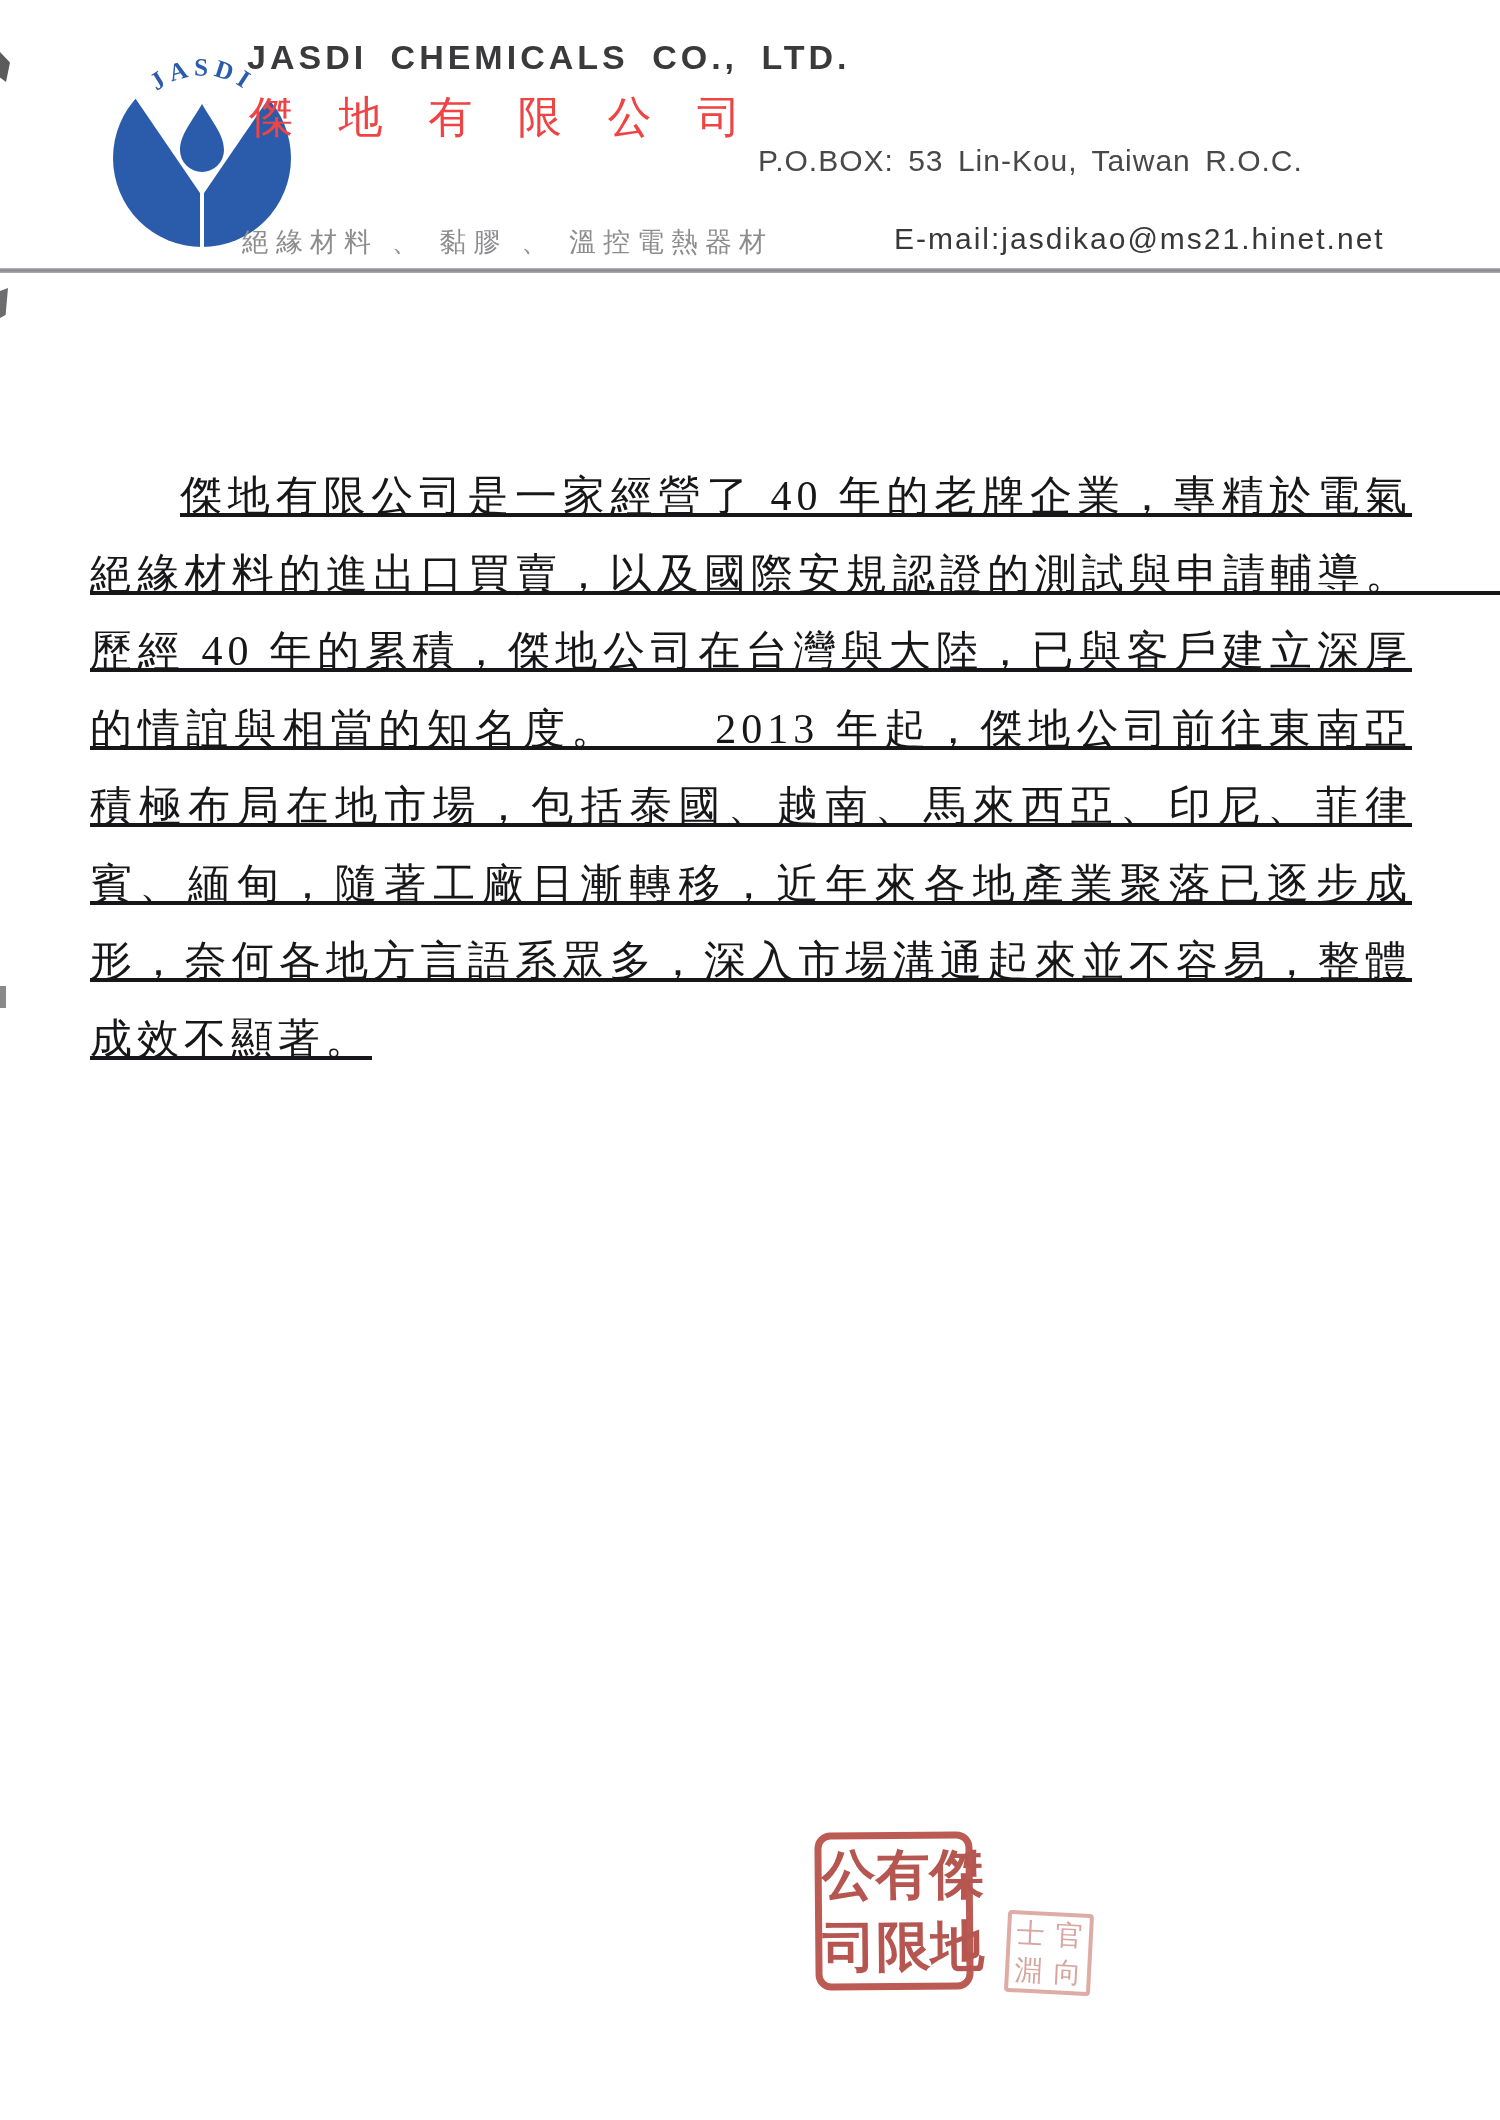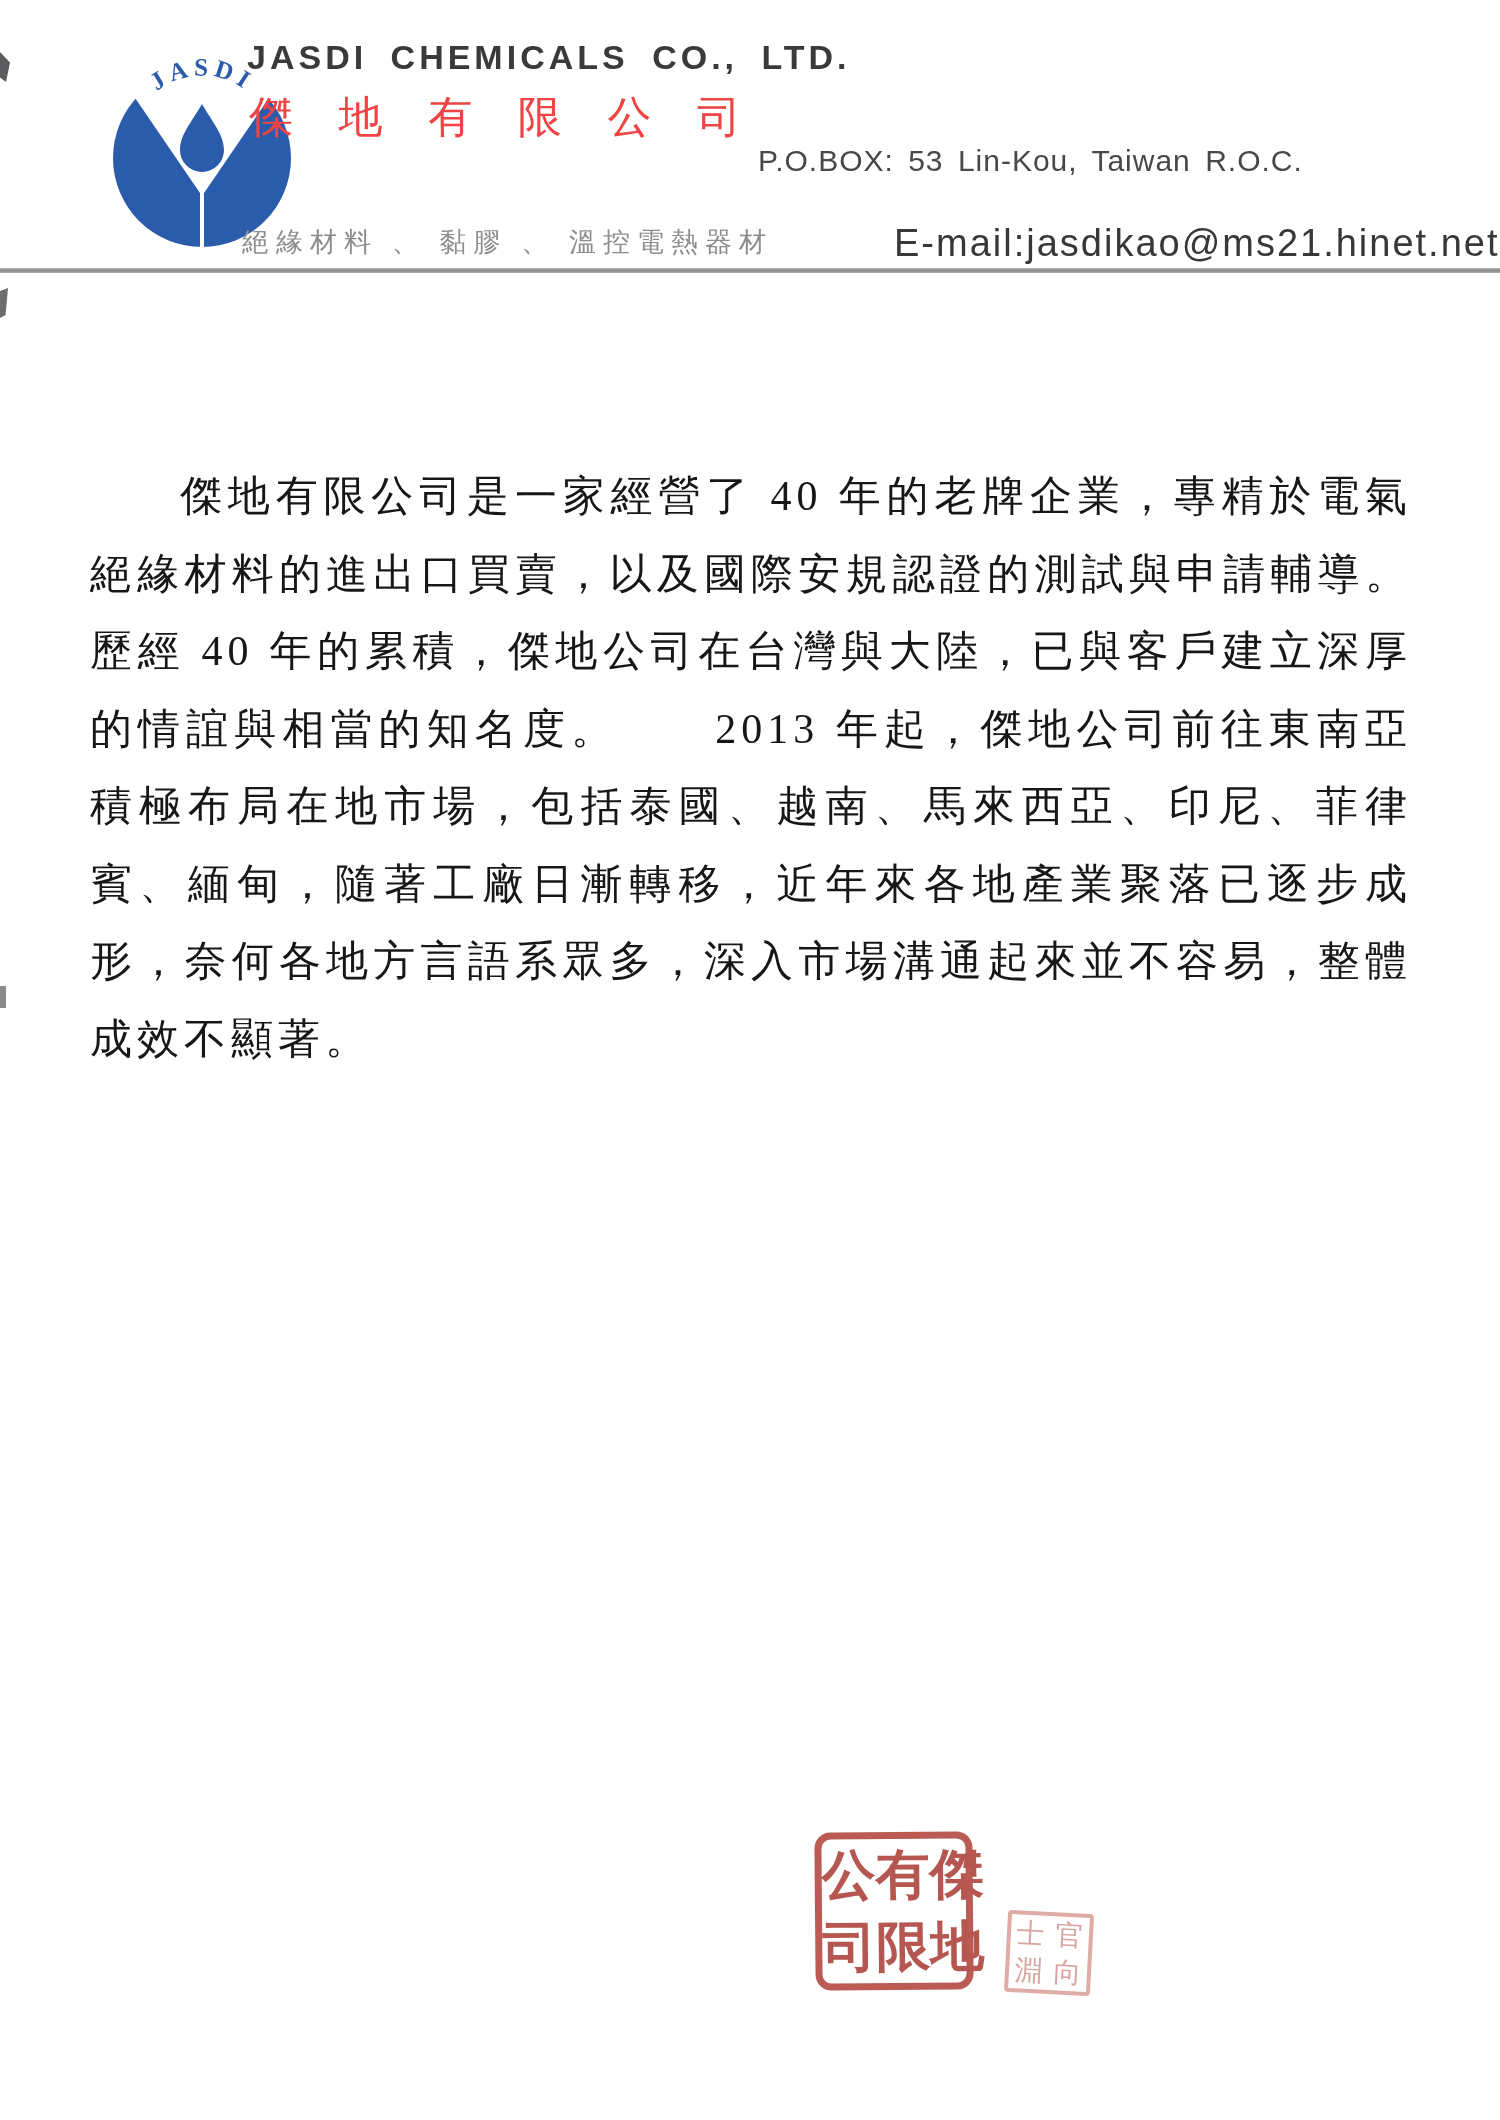--- a/index.html
+++ b/index.html
@@ -39,33 +39,33 @@
   .contact-fax{
     position:absolute;left:755px;top:96px;
     font-size:29px;color:#444447;letter-spacing:1px;white-space:nowrap;
   }
   .contact-pobox{
     position:absolute;left:758px;top:144px;
     font-size:30px;color:#48484a;letter-spacing:1px;word-spacing:5px;white-space:nowrap;
   }
   .contact-email{
     position:absolute;left:894px;top:222px;
-    font-size:38px;color:#38383a;letter-spacing:2px;white-space:nowrap;
+    font-size:30px;color:#38383a;letter-spacing:2px;white-space:nowrap;
   }
   .header-rule{
     position:absolute;left:0;top:268px;width:1500px;height:5px;
     background:linear-gradient(#b9b9bb,#868688 45%,#aeaeb0);
   }
 
   
   .letter-body{
     position:absolute;left:90px;top:458px;width:1322px;
     font-family:"Liberation Serif","DejaVu Serif",serif;
     font-size:42px;line-height:77.5px;letter-spacing:5px;
-    color:#17171a;text-align:justify;
+    color:#17171a;text-align:justify;text-decoration:underline;
   }
   .letter-body p{margin:0;text-indent:90px;}
   .letter-body p + p{margin-top:78px;}
 
   
   .seal-company{
     position:absolute;left:815px;top:1832px;width:158px;height:158px;
     box-sizing:border-box;border:7px solid #b2453d;border-radius:16px;
     display:grid;grid-template-columns:repeat(3,1fr);grid-template-rows:repeat(2,1fr);
     align-items:center;justify-items:center;

